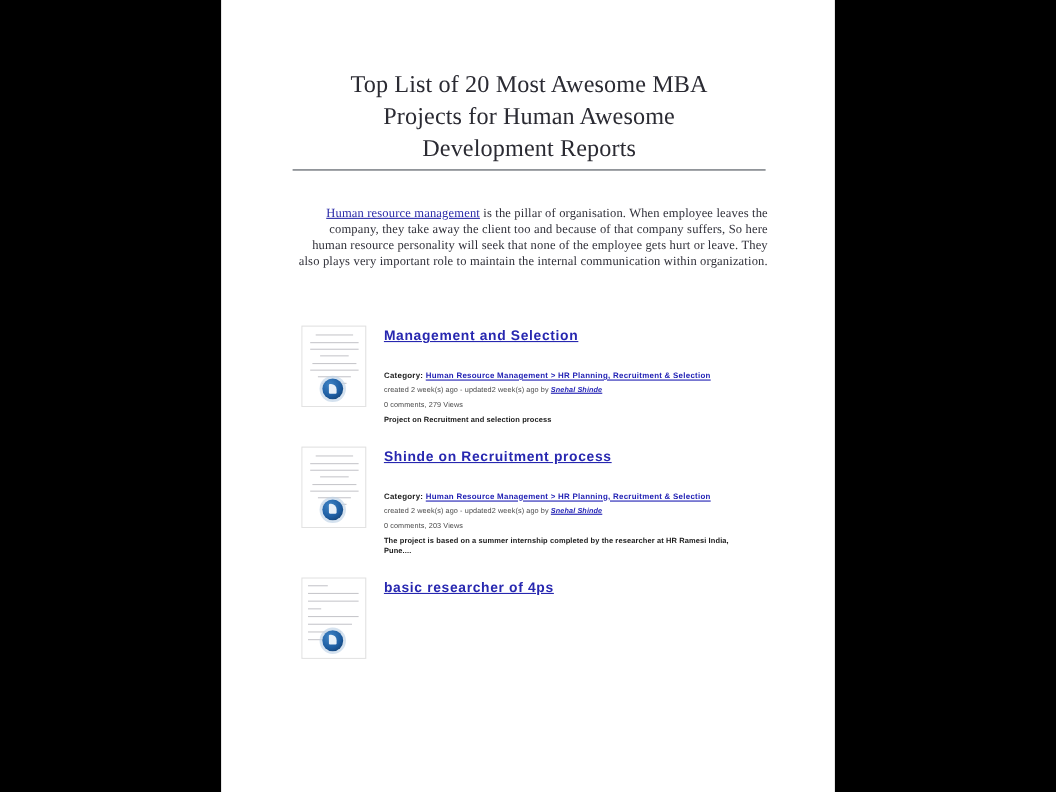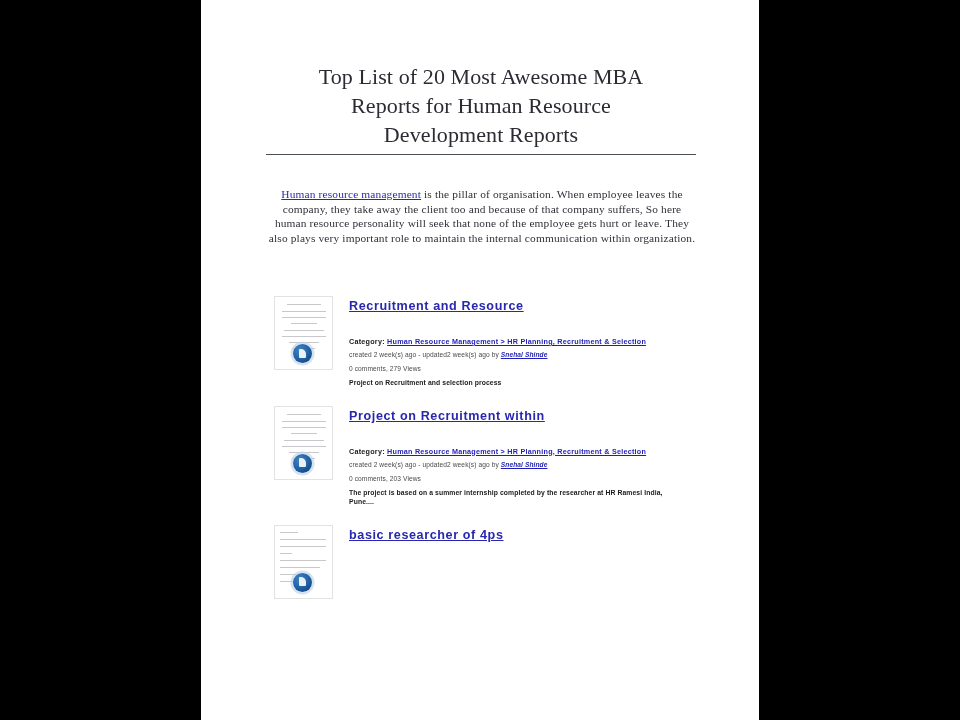--- a/index.html
+++ b/index.html
@@ -73,21 +73,21 @@
   
   .intro {
     position: absolute;
     left: 65px;
     top: 187px;
     width: 432px;
     font-family: "Liberation Serif", serif;
     font-size: 11.4px;
     line-height: 14.6px;
     color: #2f2f38;
-    text-align: center;
+    text-align: right;
     letter-spacing: 0.15px;
   }
   .intro a, .intro .hr-link {
     color: #2a2aa8;
     text-decoration: underline;
     font-weight: 400;
   }
 
   
   .results {
@@ -211,21 +211,21 @@
 <div class="screen">
 
   <div class="bar-left"></div>
   <div class="bar-right"></div>
 
   <div class="slide">
     <div class="slide-inner">
 
       <div class="title-block">
         <div class="title-line">Top List of 20 Most Awesome MBA</div>
-        <div class="title-line">Reports for Human Resource</div>
+        <div class="title-line">Projects for Human Awesome</div>
         <div class="title-line">Development Reports</div>
       </div>
 
       <div class="title-rule"></div>
 
       <div class="intro"><span class="hr-link">Human resource management</span><span> is the pillar of organisation. When employee leaves the company, they take away the client too and because of that company suffers, So here human resource personality will seek that none of the employee gets hurt or leave. They also plays very important role to maintain the internal communication within organization.</span></div>
 
       <div class="results">
 
         <div class="result-item">
@@ -236,21 +236,21 @@
               <div class="tline" style="top:20px;width:44px;left:7px;"></div>
               <div class="tline" style="top:26px;width:26px;left:16px;"></div>
               <div class="tline" style="top:33px;width:40px;left:9px;"></div>
               <div class="tline" style="top:39px;width:44px;left:7px;"></div>
               <div class="tline" style="top:45px;width:30px;left:14px;"></div>
               <div class="tline" style="top:51px;width:22px;left:18px;"></div>
             </div>
             <div class="badge"></div>
           </div>
           <div class="rbody">
-            <span class="r-title">Recruitment and  Resource</span>
+            <span class="r-title">Management and  Selection</span>
             <div class="r-meta">
               <div class="r-cat"><span>Category:</span> <span class="lnk">Human Resource Management &gt; HR Planning, Recruitment &amp; Selection</span></div>
               <div class="r-dates"><span>created 2 week(s) ago - updated2 week(s) ago by</span> <span class="author">Snehal Shinde</span></div>
               <div class="r-stats">0 comments, 279 Views</div>
               <div class="r-desc">Project on Recruitment and selection process</div>
             </div>
           </div>
         </div>
 
         <div class="result-item">
@@ -261,21 +261,21 @@
               <div class="tline" style="top:20px;width:44px;left:7px;"></div>
               <div class="tline" style="top:26px;width:26px;left:16px;"></div>
               <div class="tline" style="top:33px;width:40px;left:9px;"></div>
               <div class="tline" style="top:39px;width:44px;left:7px;"></div>
               <div class="tline" style="top:45px;width:30px;left:14px;"></div>
               <div class="tline" style="top:51px;width:22px;left:18px;"></div>
             </div>
             <div class="badge"></div>
           </div>
           <div class="rbody">
-            <span class="r-title">Project on Recruitment  within</span>
+            <span class="r-title">Shinde on Recruitment  process</span>
             <div class="r-meta">
               <div class="r-cat"><span>Category:</span> <span class="lnk">Human Resource Management &gt; HR Planning, Recruitment &amp; Selection</span></div>
               <div class="r-dates"><span>created 2 week(s) ago - updated2 week(s) ago by</span> <span class="author">Snehal Shinde</span></div>
               <div class="r-stats">0 comments, 203 Views</div>
               <div class="r-desc">The project is based on a summer internship completed by the researcher at HR Ramesi India, Pune....</div>
             </div>
           </div>
         </div>
 
         <div class="result-item">

